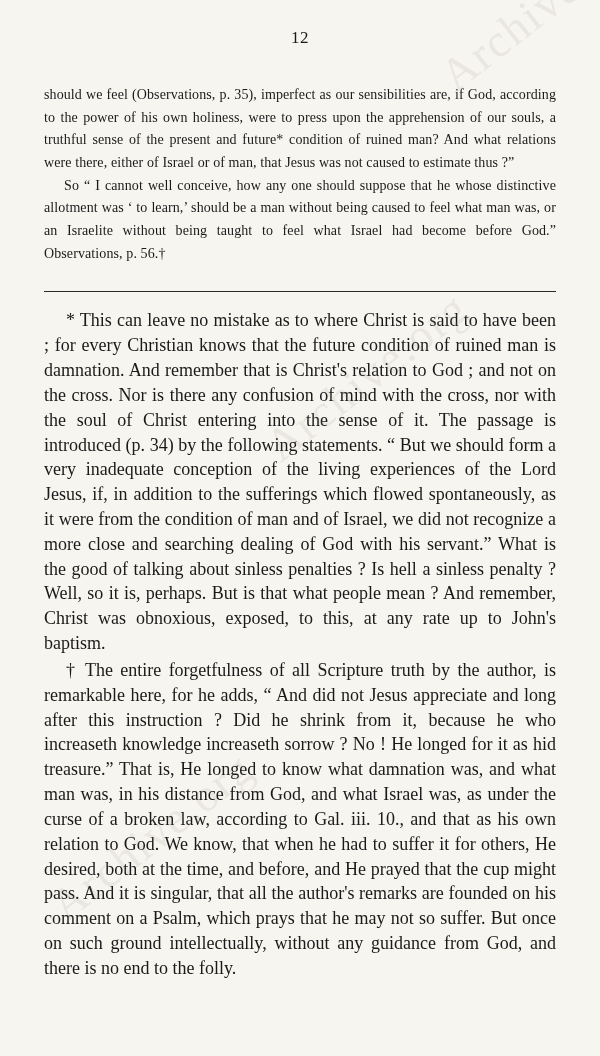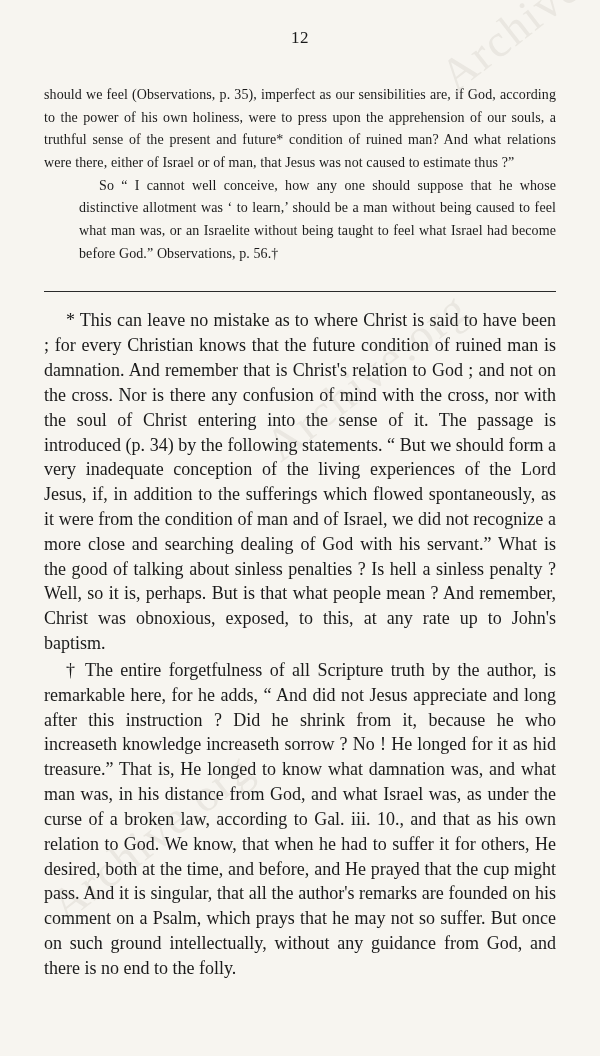--- a/index.html
+++ b/index.html
@@ -55,21 +55,20 @@
   .body-text p {
     margin: 0;
     font-size: 14px;
     line-height: 1.62;
     text-align: justify;
     text-justify: inter-word;
     letter-spacing: 0.1px;
   }
   .body-text p.indent {
     text-indent: 20px;
-    margin-left: 35px;
   }
   .rule {
     width: 100%;
     border: 0;
     border-top: 1px solid #2a2a2a;
     margin: 26px 0 16px 0;
   }
   .notes {
     font-size: 18px;
     line-height: 1.38;

